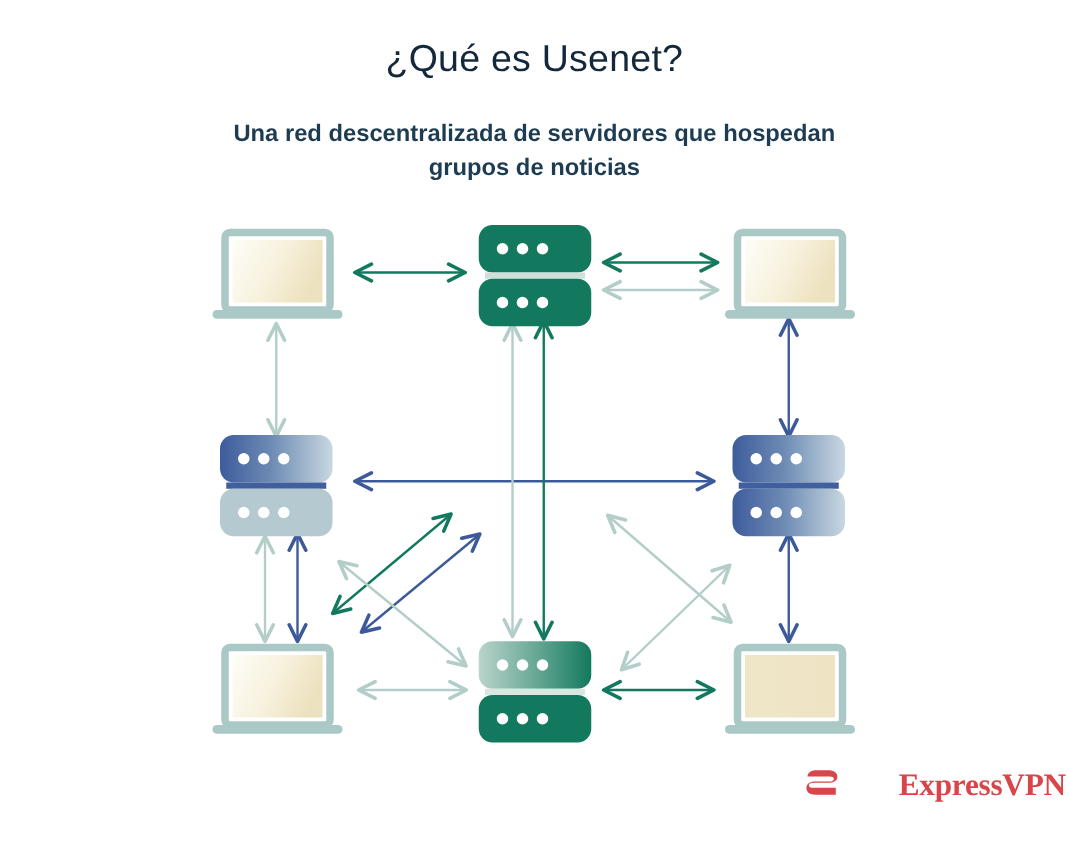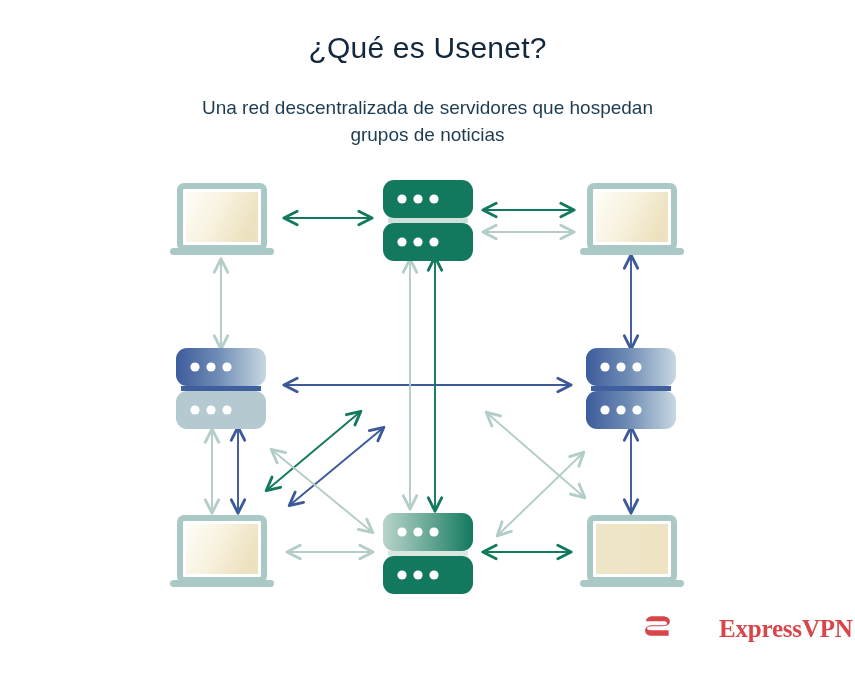--- a/index.html
+++ b/index.html
@@ -34,21 +34,21 @@
     color: #13283b;
     line-height: 1.2;
   }
   .subtitle {
     position: absolute;
     top: 95px;
     left: 0;
     width: 855px;
     text-align: center;
     font-size: 19px;
-    font-weight: 400;
+    font-weight: 700;
     color: #1d3c52;
     line-height: 1.42;
     padding: 0 180px;
     box-sizing: border-box;
   }
   
   .diagram {
     position: absolute;
     top: 160px;
     left: 0;

